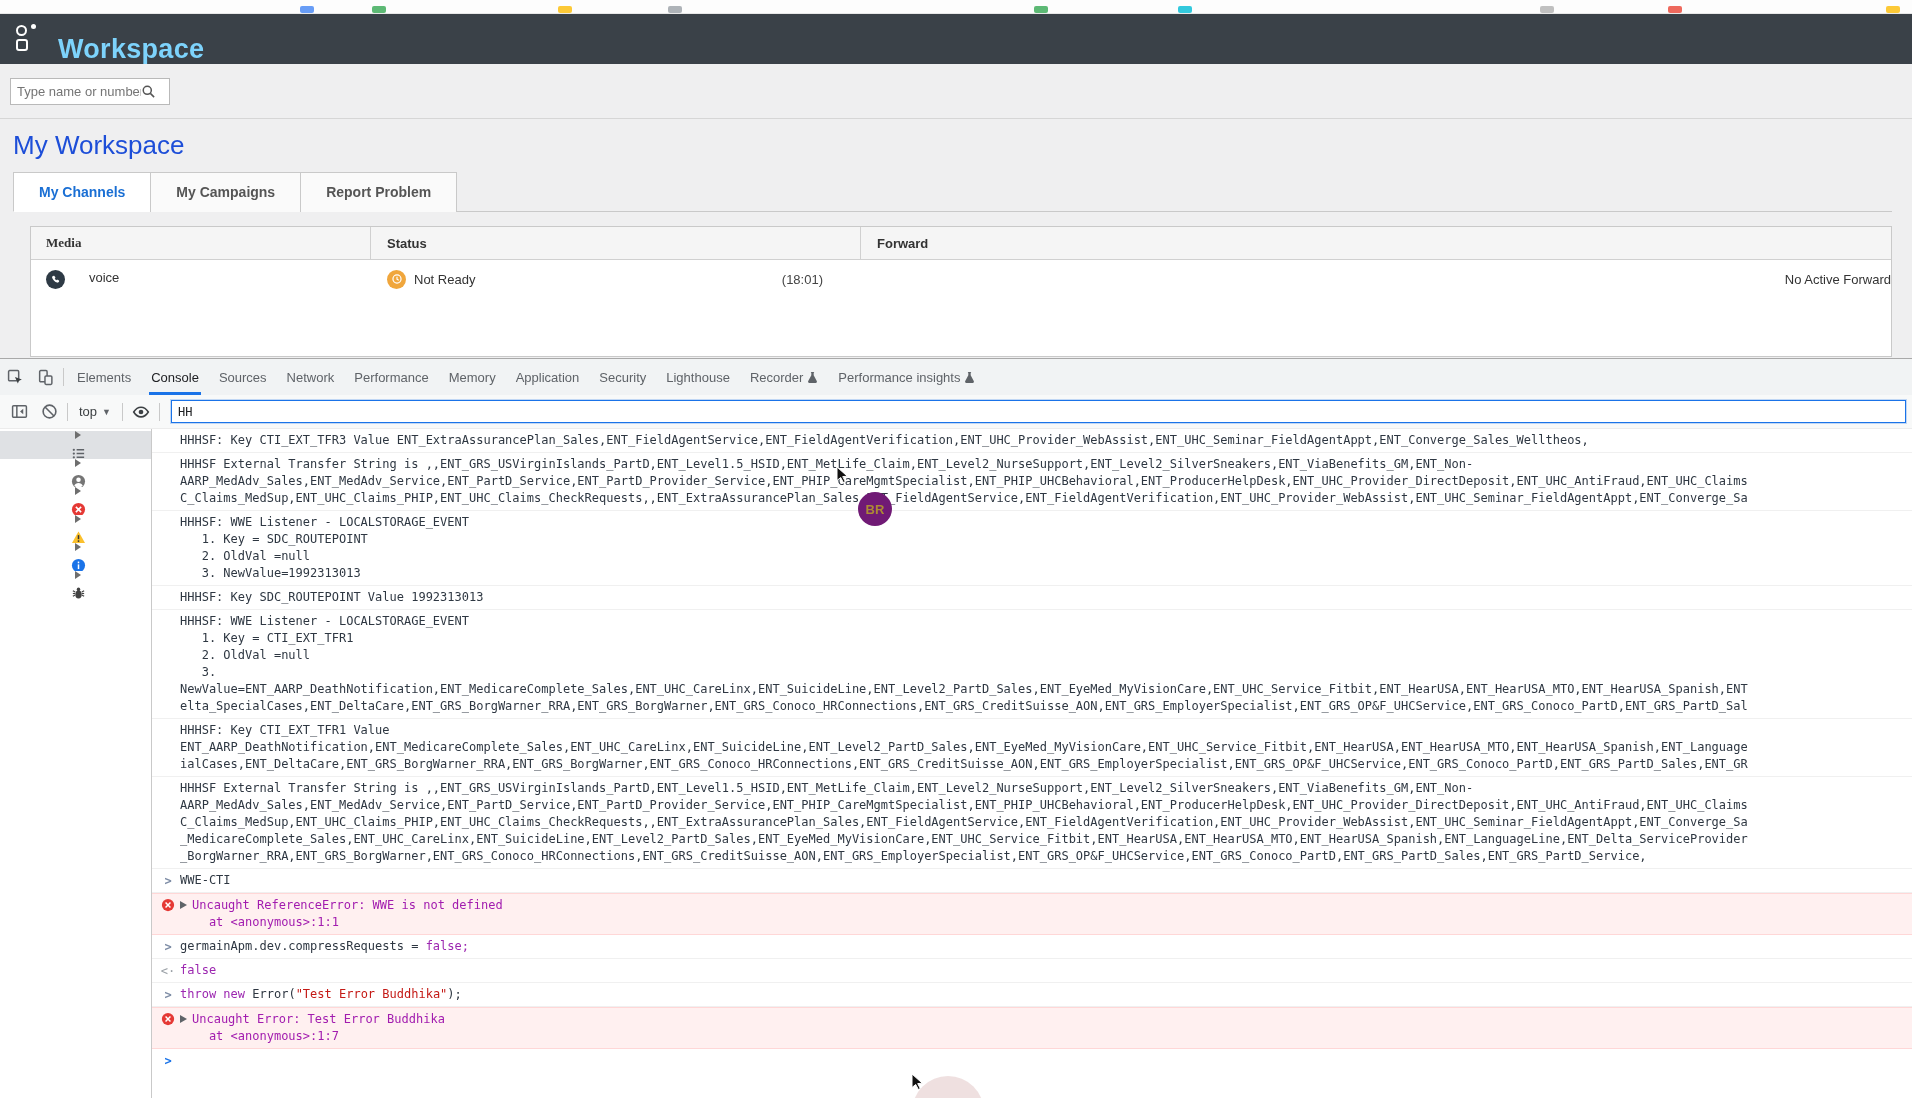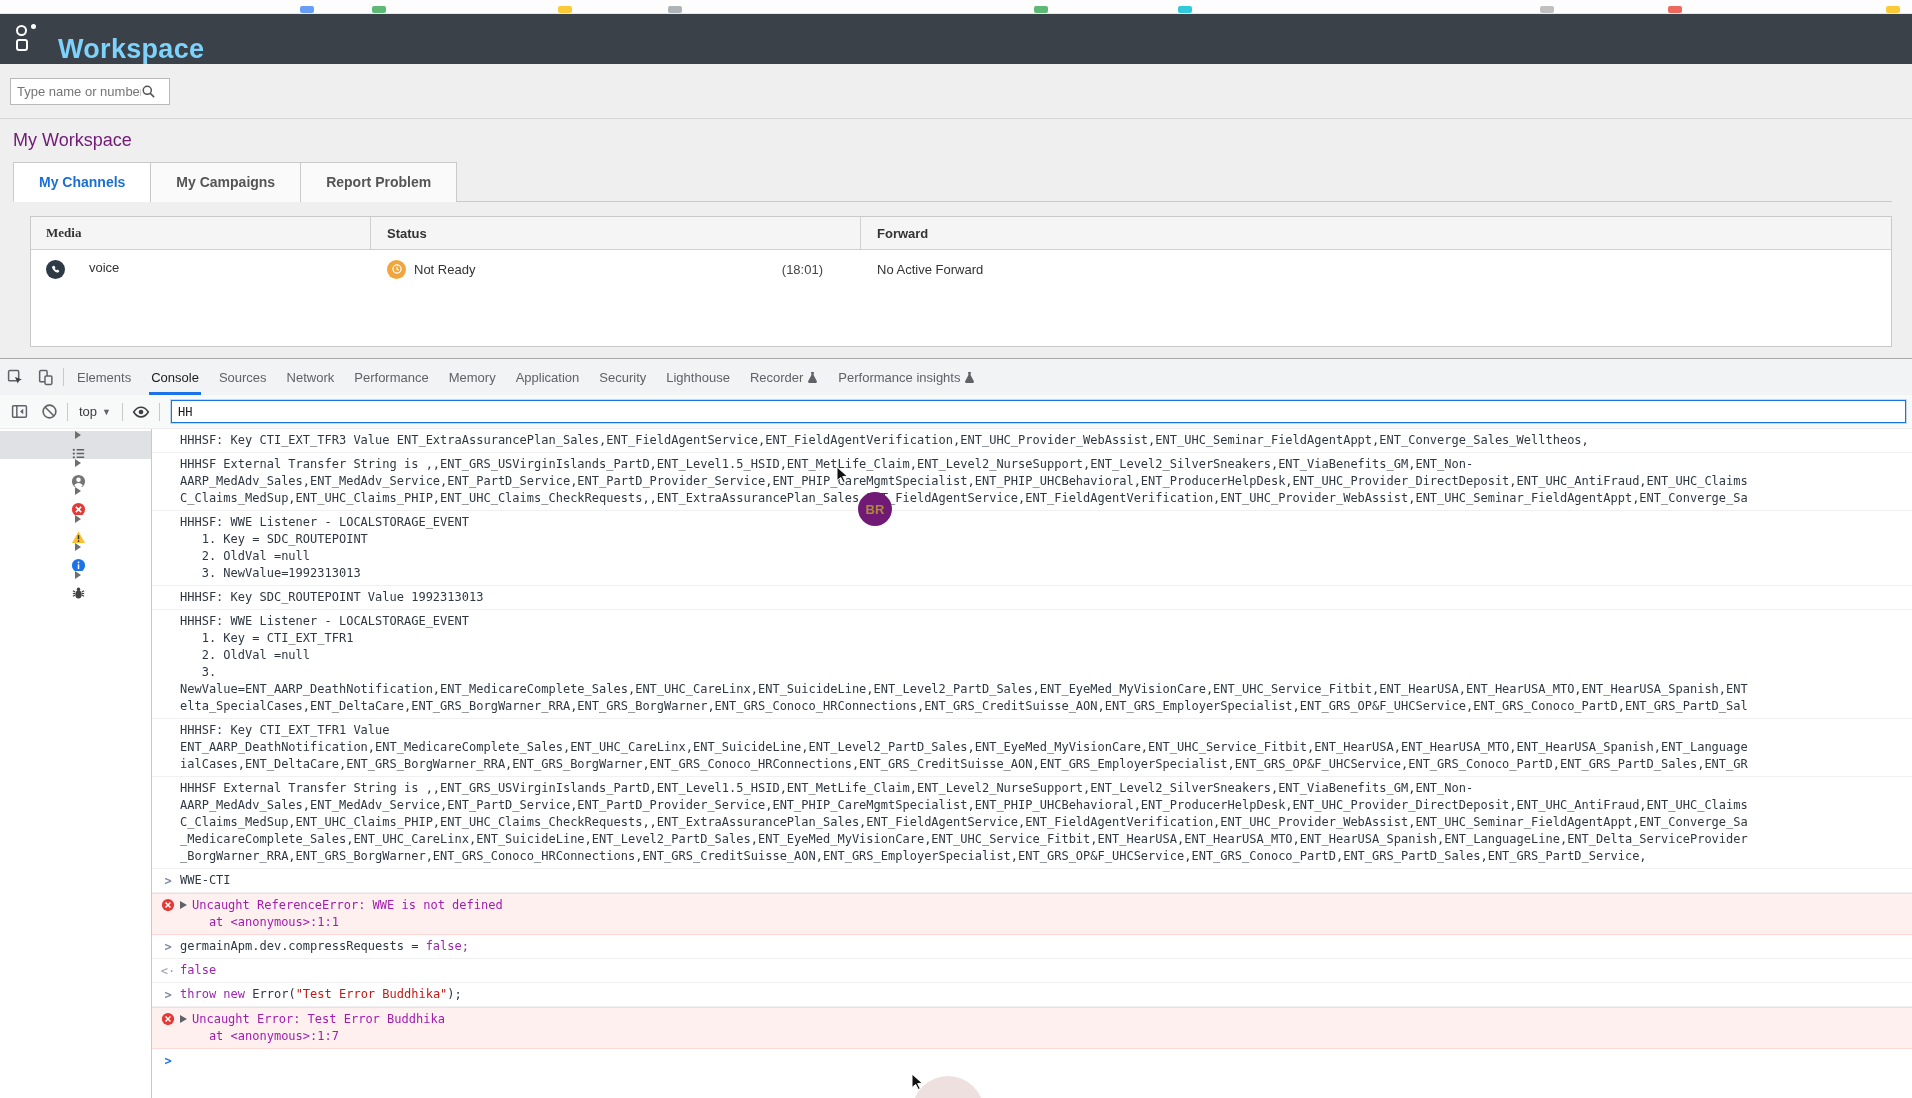--- a/index.html
+++ b/index.html
@@ -20,37 +20,37 @@
   .app-title { color:#7dd3fc; font-size:27px; font-weight:bold; letter-spacing:.3px;margin-top:20px; }
 
   
   .search-row { height:55px; background:#efeff0; border-bottom:1px solid #d6d6d6; display:flex; align-items:center; padding-left:10px; }
   .search-box { width:160px; height:27px; background:#fff; border:1px solid #b9b9b9; display:flex; align-items:center; padding:0 6px; }
   .search-box input { border:none; outline:none; width:124px; font-size:13px; color:#333; font-family:"Liberation Sans",sans-serif; background:transparent; }
   .search-box svg { flex:0 0 auto; }
 
   
   .ws-area { height:239px; background:#efeff0; }
-  .page-title { font-size:18px; color:#701a75; padding:11px 0 0 13px; font-weight:400; }
+  .page-title { font-size:26px; color:#1d4ed8; padding:11px 0 0 13px; font-weight:400; }
   .tabstrip { margin:11px 20px 0 13px; border-bottom:1px solid #c9c9c9; display:flex; }
   .tab { padding:11px 25px; font-size:14px; font-weight:bold; color:#555; background:#fafafa;
          border:1px solid #c9c9c9; border-bottom:none; margin-bottom:-1px; margin-right:-1px; cursor:pointer; }
   .tab.active { background:#fff; color:#1a6fd4; border-bottom:1px solid #fff; }
 
   .channels-card { margin:14px 20px 0 30px; background:#fff; border:1px solid #c9c9c9; height:131px; }
   .ch-head { display:flex; height:33px; align-items:center; background:#f5f5f5; border-bottom:1px solid #d0d0d0;
              font-size:13px; font-weight:bold; color:#333; }
   .ch-head .c1 { width:340px; padding-left:15px; border-right:1px solid #d0d0d0; height:100%; display:flex; align-items:center;font-family:Liberation Serif, serif; }
   .ch-head .c2 { width:490px; padding-left:16px; border-right:1px solid #d0d0d0; height:100%; display:flex; align-items:center; }
   .ch-head .c3 { flex:1; padding-left:16px; }
   .ch-row { display:flex; height:38px; align-items:center; font-size:13px; color:#333; }
   .ch-row .c1 { width:340px; padding-left:15px; display:flex; align-items:flex-start; gap:24px; }
   .ch-row .c2 { width:490px; padding-left:16px; display:flex; align-items:center; gap:8px; }
   .ch-row .c2 .timer { margin-left:auto; padding-right:38px; color:#444; }
-  .ch-row .c3 { flex:1; padding-left:16px; }
+  .ch-row .c3 { flex:1; padding-left:16px;text-align:right; }
   .disc { width:19px; height:19px; border-radius:50%; display:flex; align-items:center; justify-content:center; flex:0 0 auto; }
   .disc.voice { background:#2e3a45; }
   .disc.notready { background:#f0a63c; }
 
   
   .devtools { border-top:1px solid #a9a9a9; height:740px; display:flex; flex-direction:column; background:#fff; }
   .dt-tabbar { height:36px; background:#f1f3f4; display:flex; align-items:center; font-size:13px; color:#5f6368; flex:0 0 auto; }
   .dt-iconbtn { width:30px; height:100%; display:flex; align-items:center; justify-content:center; cursor:pointer; }
   .dt-sep { width:1px; height:18px; background:#c9c9c9; margin:0 3px; }
   .dt-tab { height:100%; padding:0 10px; display:flex; align-items:center; gap:4px; position:relative; cursor:pointer; white-space:nowrap; }

